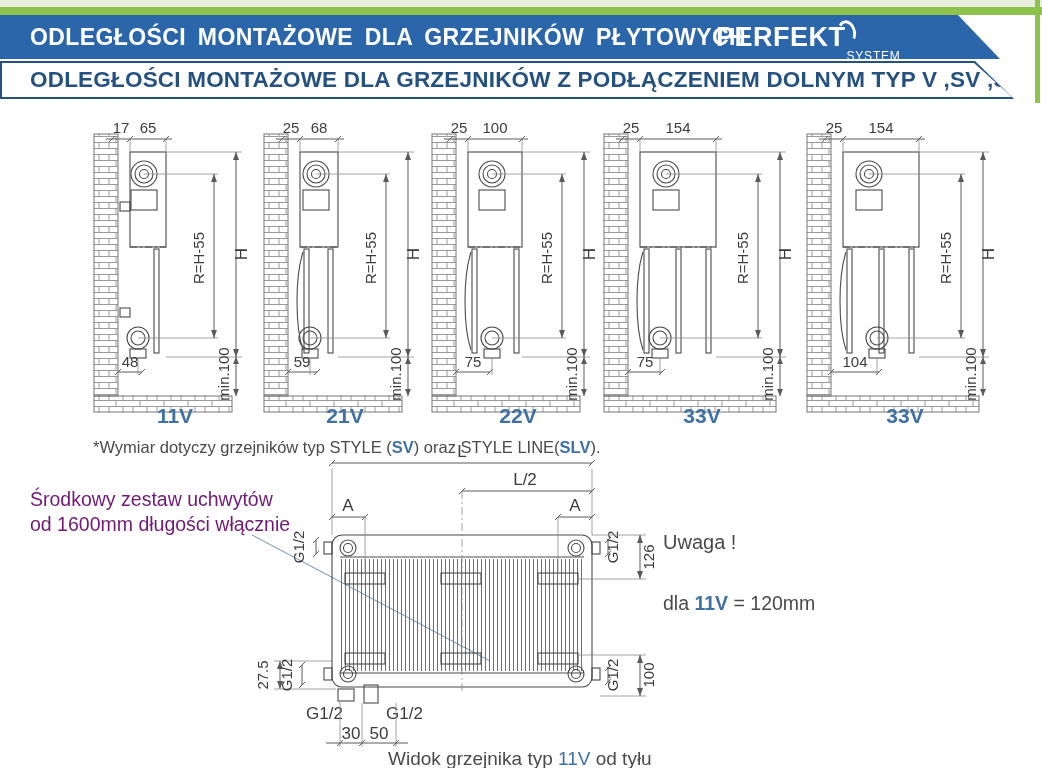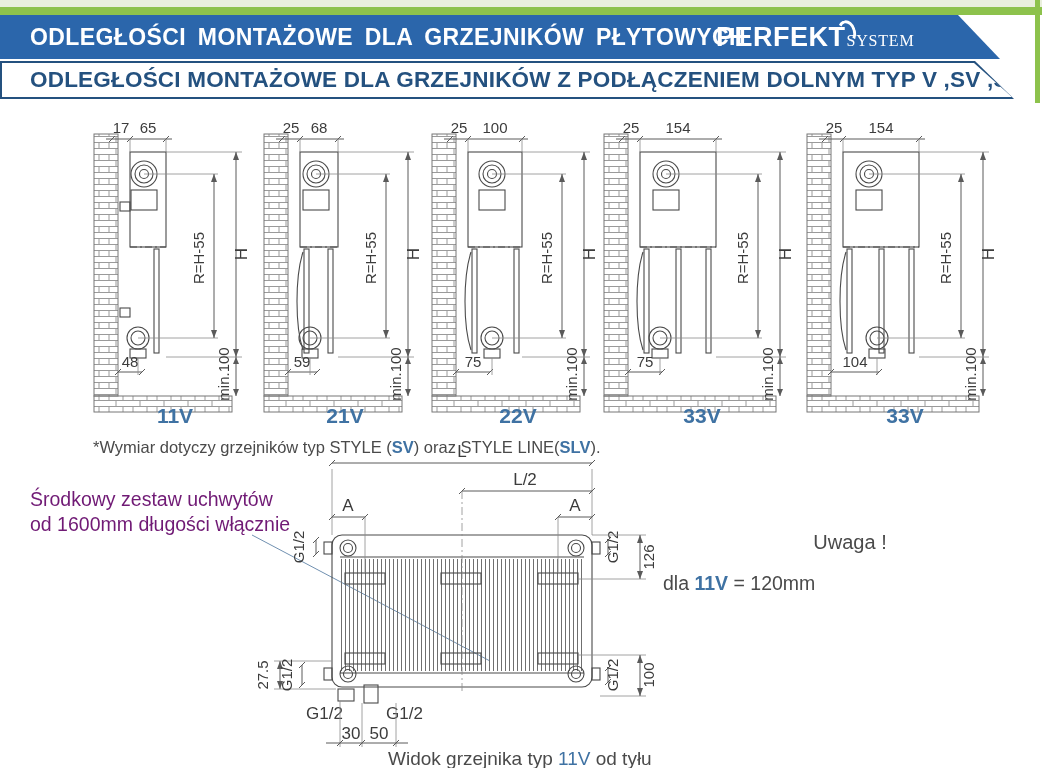--- a/index.html
+++ b/index.html
@@ -13,21 +13,21 @@
   
   #bar1{top:15px;left:0;width:1000px;height:44px;background:#2b66ab;
         clip-path:polygon(0 0,958px 0,1000px 100%,0 100%);}
   #bar1-title{position:absolute;left:30px;top:9px;color:#fff;font-size:23px;font-weight:bold;
               letter-spacing:.4px;word-spacing:5px;white-space:nowrap;}
   #logo{position:absolute;left:716px;top:7px;color:#fff;white-space:nowrap;}
   #logo .main{font-size:27px;font-weight:700;letter-spacing:.5px;}
   #logo .swoosh{display:inline-block;width:12px;height:18px;border:3px solid #fff;
                 border-radius:50%;border-bottom-color:transparent;border-left-color:transparent;
                 transform:rotate(-15deg);margin-left:-8px;margin-top:-2px;vertical-align:top;}
-  #logo .sub{font-size:16px;letter-spacing:.8px;margin-left:-9px;position:relative;top:0;font-family:Liberation Serif, serif;}
+  #logo .sub{font-size:12px;letter-spacing:.8px;margin-left:-9px;position:relative;top:14px;}
   
   #bar2{top:61px;left:0;width:1014px;height:38px;background:#24517f;
         clip-path:polygon(0 0,975px 0,1014px 100%,0 100%);}
   #bar2-in{position:absolute;left:2px;top:2px;width:1010px;height:34px;background:#fff;
         clip-path:polygon(0 0,972px 0,1010px 100%,0 100%);}
   #bar2-in span{position:absolute;left:28px;top:4px;color:#24517f;font-size:22.5px;
         font-weight:bold;letter-spacing:.2px;white-space:nowrap;}
   
   svg{overflow:visible;}
   svg .ln{stroke:#4a4a4a;stroke-width:1.1;fill:none;}
@@ -37,21 +37,21 @@
   svg .dimb{font:17px "Liberation Sans",sans-serif;fill:#3c3c3c;}
   svg .arr{fill:#5a5a5a;}
   svg .dname{font:bold 21px "Liberation Sans",sans-serif;fill:#3f72a3;}
   
   .gray{color:#4a4a4a;}
   .blue{color:#3f72a3;font-weight:bold;}
   #footnote{left:93px;top:438px;font-size:16.5px;color:#4a4a4a;}
   #side-note{left:30px;top:487px;font-size:19.5px;line-height:1.27;color:#701a75;}
   #caption{left:388px;top:748px;font-size:19px;color:#4f4f4f;}
   #notice{left:663px;top:531px;width:374px;color:#4a4a4a;}
-  #notice-title{font-size:20px;margin:0 0 18px 0;text-align:center;}
+  #notice-title{font-size:20px;margin:0 0 38px 0;}
   #notice-p{font-size:19.5px;line-height:1.33;margin:0 0 12px 0;}
   #notice-d1,#notice-d2{font-size:19.5px;margin:0 0 9px 0;}
 </style>
 </head>
 <body>
 
 <div id="page">
 
   <div class="abs" id="strip-pale"></div>
   <div class="abs" id="strip-green"></div>

